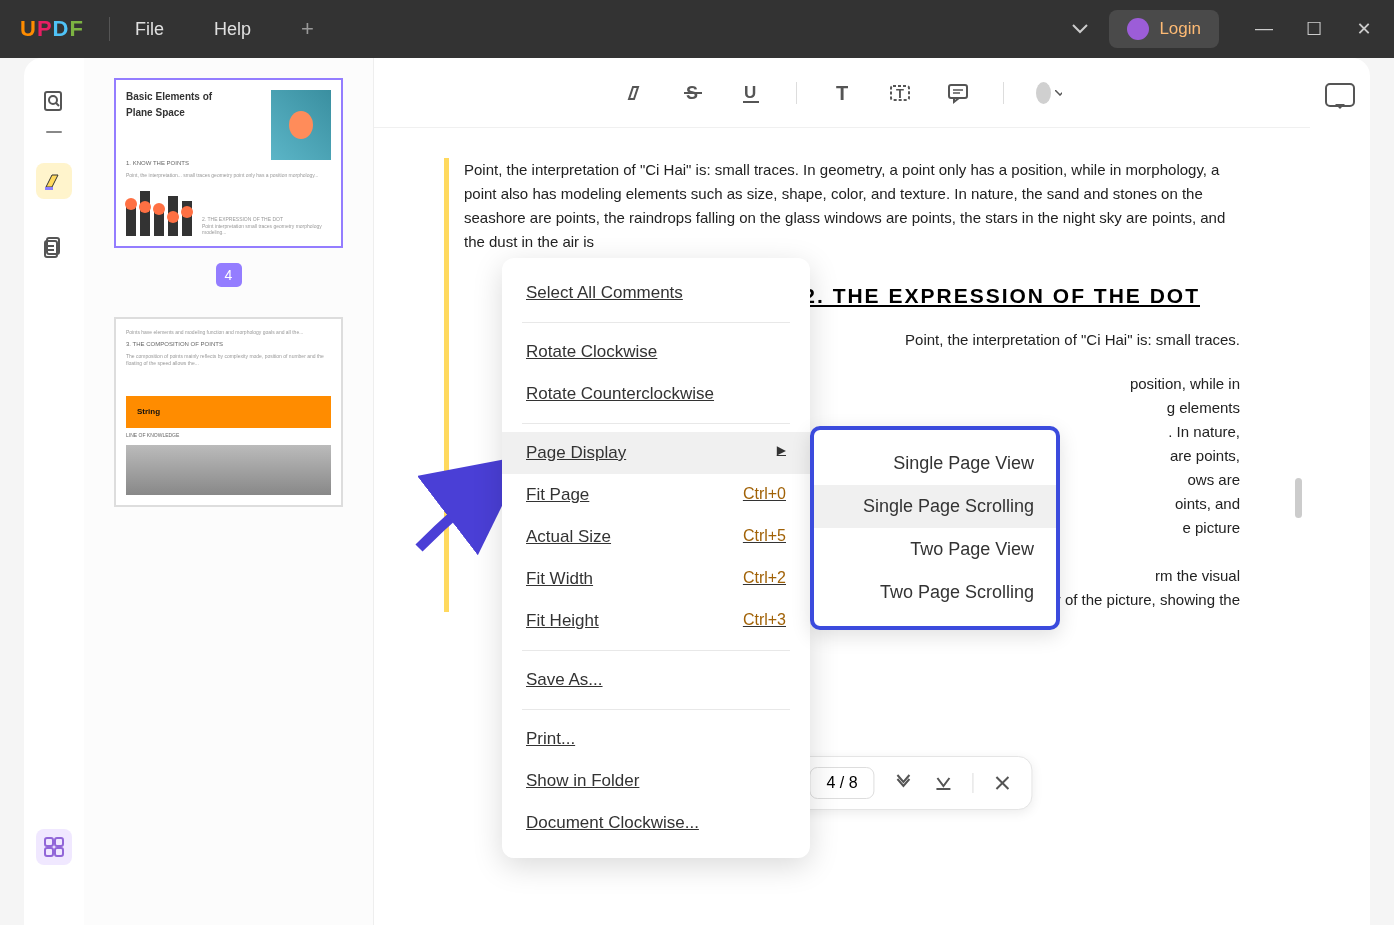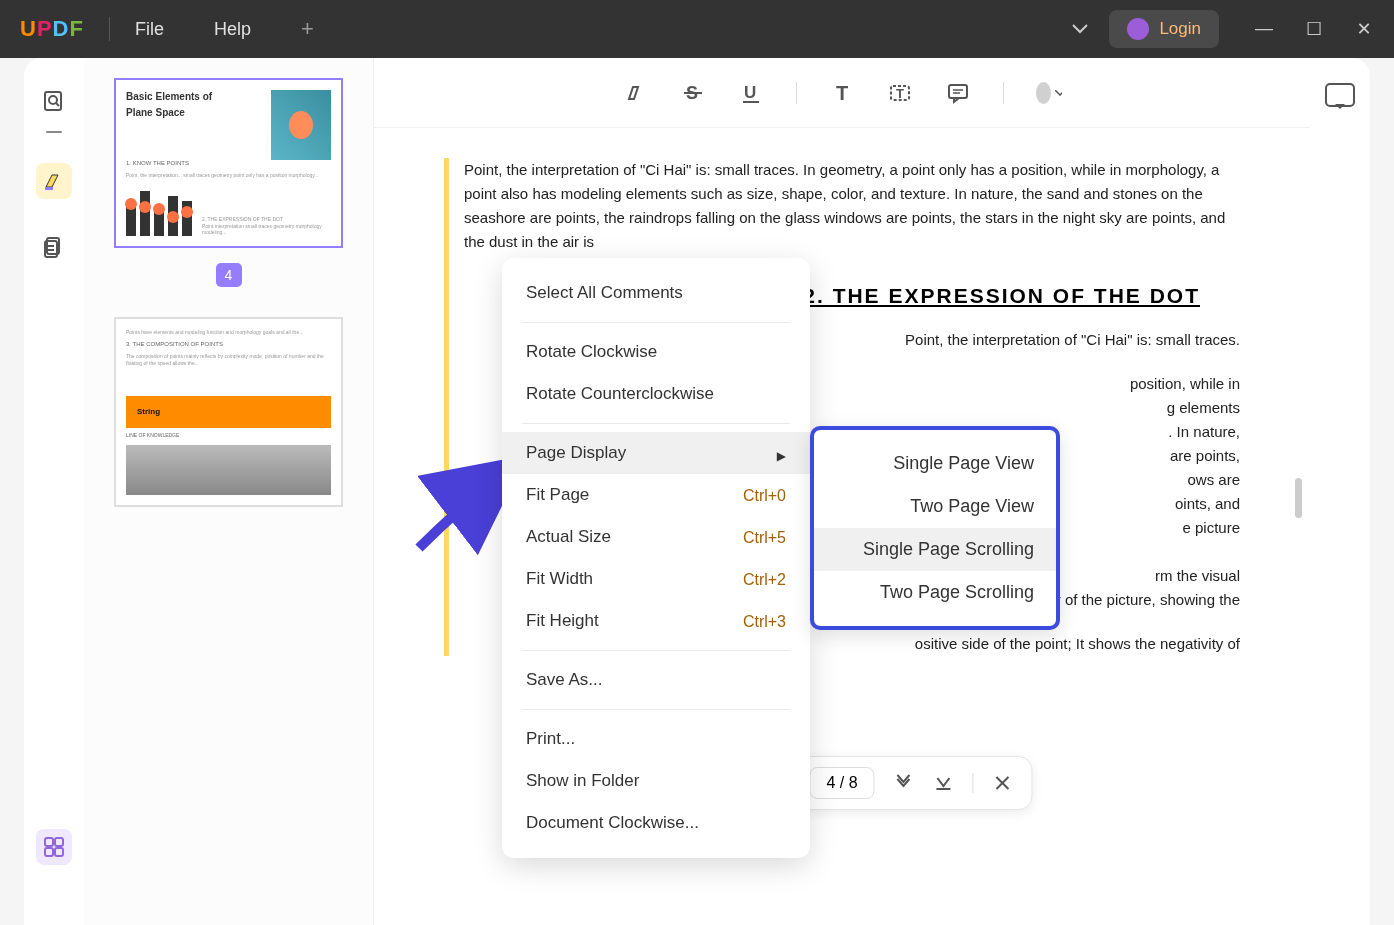--- a/index.html
+++ b/index.html
@@ -43,21 +43,21 @@
 .tool-icon { width: 26px; height: 26px; cursor: pointer; display:flex; align-items:center; justify-content:center; }
 .tool-divider { width: 1px; height: 22px; background: #ddd; }
 .color-dot { width: 22px; height: 22px; border-radius: 50%; background: #d0d0d0; }
 
 .document-view { padding: 30px 70px; height: calc(100% - 70px); overflow: hidden; position: relative; }
 .doc-page { background: #fff; border-left: 5px solid #ffd95e; padding-left: 15px; }
 .doc-text { font-size: 15px; line-height: 1.6; color: #222; margin-bottom: 20px; }
 .doc-heading { font-size: 21px; font-weight: bold; text-decoration: underline; letter-spacing: 2px; margin: 30px 0 20px; text-align: right; padding-right: 40px; }
 
 .context-menu { position: absolute; left: 478px; top: 200px; width: 308px; background: #fff; border-radius: 12px; box-shadow: 0 8px 30px rgba(0,0,0,0.15); padding: 14px 0; z-index: 100; }
-.ctx-item { padding: 11px 24px; font-size: 17px; color: #333; cursor: pointer; display: flex; justify-content: space-between; align-items: flex-end; }
+.ctx-item { padding: 11px 24px; font-size: 17px; color: #333; cursor: pointer; display: flex; justify-content: space-between; align-items: flex-start; text-decoration: underline; }
 .ctx-item.hover { background: #f0f0f0; }
 .ctx-shortcut { color: #a16207; font-size: 16px; }
 .ctx-divider { height: 1px; background: #e8e8e8; margin: 8px 20px; }
 .ctx-arrow { font-size: 12px; color: #333; }
 
 .submenu { position: absolute; left: 786px; top: 368px; width: 250px; background: #fff; border: 4px solid #3b4bdd; border-radius: 10px; padding: 12px 0; z-index: 110; box-shadow: 0 6px 20px rgba(0,0,0,0.12); }
 .sub-item { padding: 11px 22px; font-size: 18px; color: #333; cursor: pointer; text-align: right; }
 .sub-item.hover { background: #f0f0f0; }
 
 .annotation-arrow { position: absolute; left: 380px; top: 385px; z-index: 90; pointer-events: none; }
@@ -246,21 +246,20 @@
           <div>g elements</div>
           <div>. In nature,</div>
           <div>are points,</div>
           <div>ows are</div>
           <div>oints, and</div>
           <div>e picture</div>
           <br>
           <div>rm the visual</div>
         </div>
         <p class="doc-text" style="text-align:right;padding-left:300px;">ocus and the center of the picture, showing the</p>
-        <p class="doc-text" style="text-align:right;padding-left:300px;">ositive side of the point; It shows the negativity of</p>
       </div>
       <div class="scroll-indicator"></div>
     </div>
 
     <div class="bottom-bar">
       <div class="bb-icon">
           <svg width="20" height="20">
             <rect x="4" y="2" width="10" height="12" rx="2" fill="none" stroke="#555" stroke-width="1.8"></rect>
             <rect x="7" y="6" width="10" height="12" rx="2" fill="#fff" stroke="#555" stroke-width="1.8"></rect>
           </svg>
@@ -348,22 +347,22 @@
     <div class="ctx-item">
         <span>Show in Folder</span>
       </div>
     <div class="ctx-item">
         <span>Document Clockwise...</span>
       </div>
   </div>
 
   <div class="submenu">
     <div class="sub-item">Single Page View</div>
+    <div class="sub-item hover">Single Page Scrolling</div>
     <div class="sub-item">Two Page View</div>
-    <div class="sub-item hover">Single Page Scrolling</div>
     <div class="sub-item">Two Page Scrolling</div>
   </div>
 
   <svg class="annotation-arrow" width="140" height="120" viewBox="0 0 140 120">
     <defs>
         <marker id="ah" markerWidth="12" markerHeight="12" refX="9" refY="5" orient="auto">
           <path d="M0 0 L10 5 L0 10 Z" fill="#4a3fd6"></path>
         </marker>
       </defs>
     <path d="M15 105 Q 60 60 115 18" stroke="#4a3fd6" stroke-width="10" fill="none" marker-end="url(#ah)"></path>

